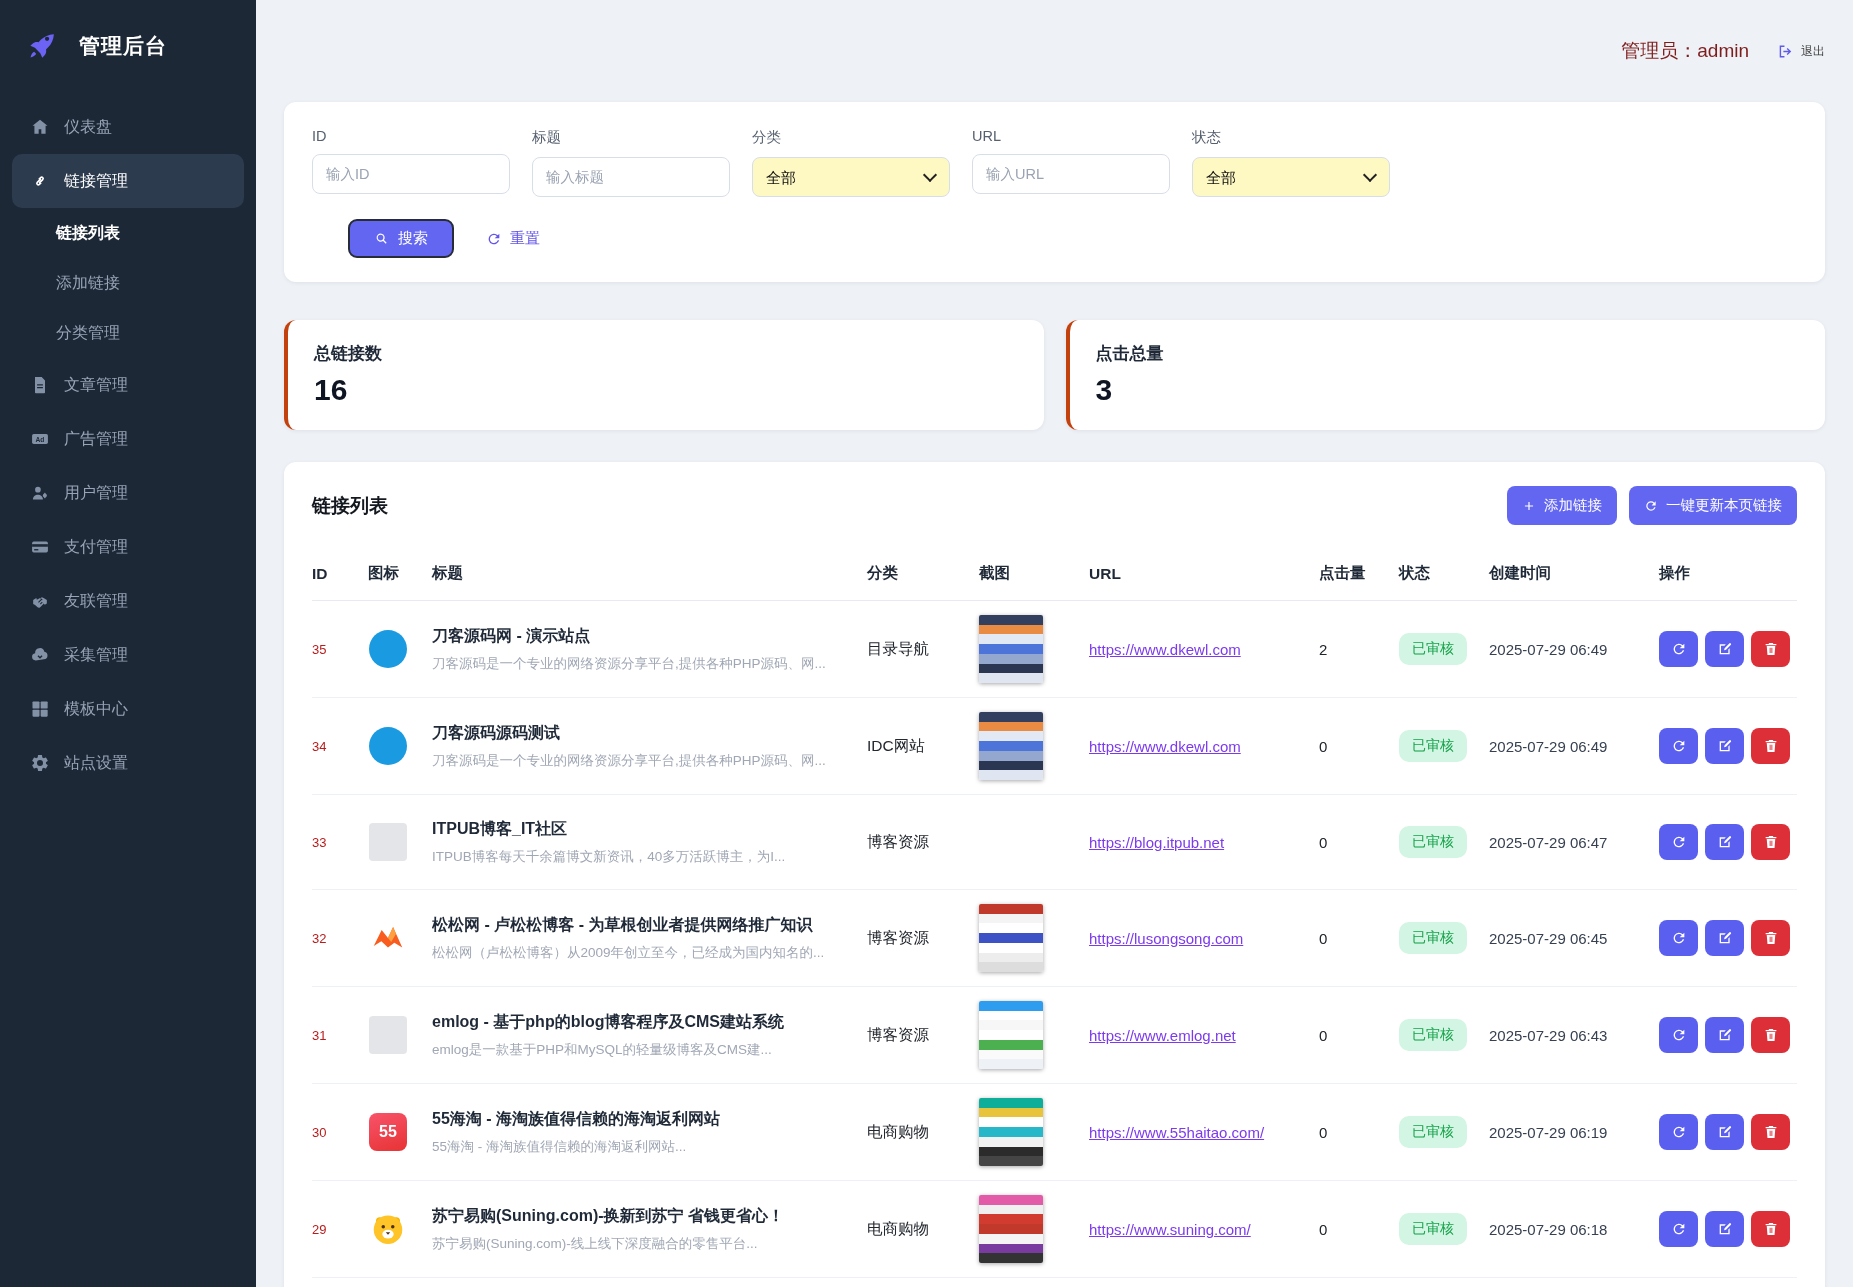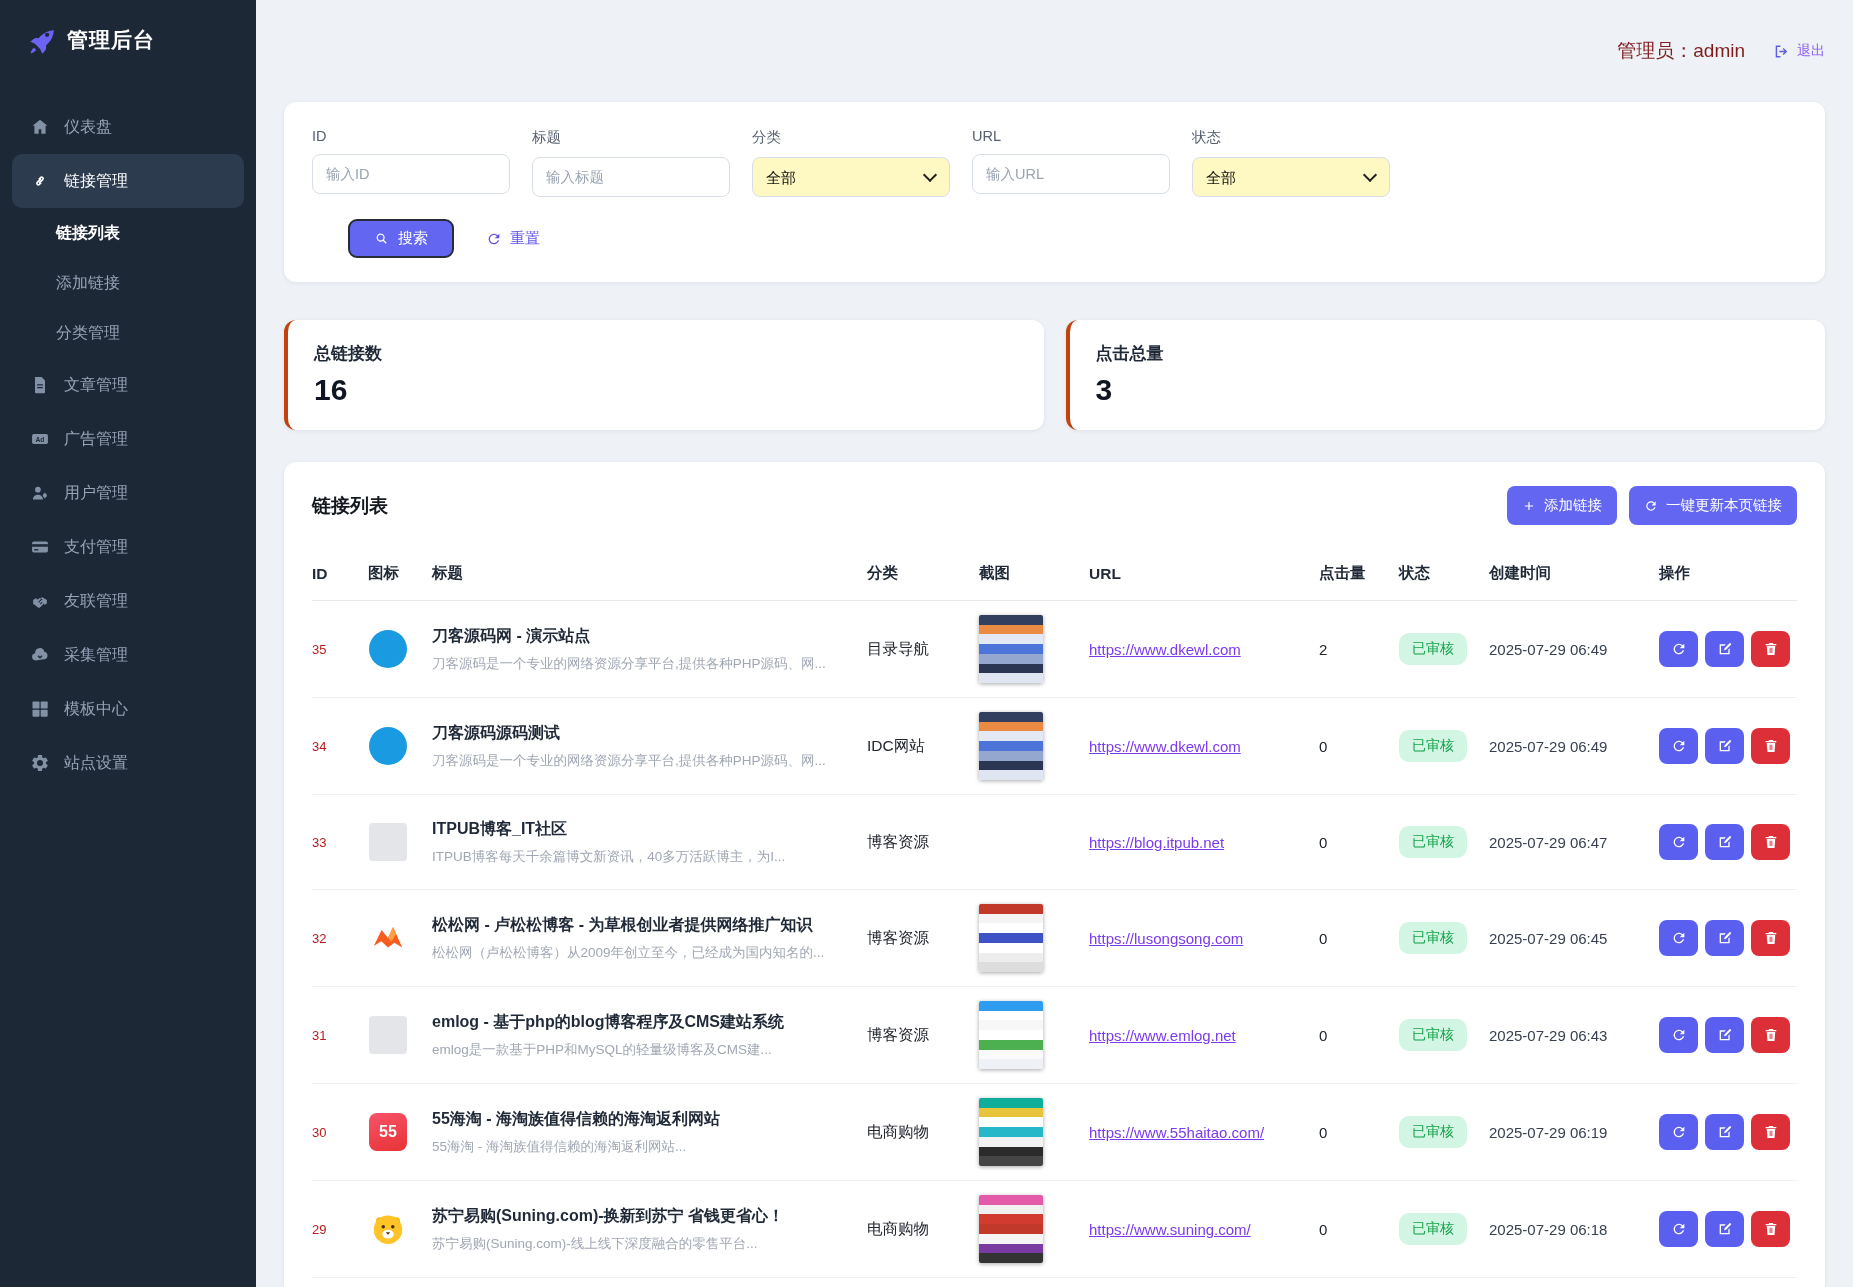--- a/index.html
+++ b/index.html
@@ -1,37 +1,37 @@
 <!DOCTYPE html>
 <html><head>
 <meta charset="utf-8">
 <style>
   * { margin:0; padding:0; box-sizing:border-box; }
   html,body { width:1853px; height:1287px; overflow:hidden; font-family:"Liberation Sans","DejaVu Sans",sans-serif; }
   .app { display:flex; width:1853px; height:1287px; background:#eef1f6; }
 
   
   .sidebar { width:256px; min-width:256px; height:100%; background:#1d2836; color:#97a3b6; padding-top:26px; }
-  .logo { display:flex; align-items:flex-start; gap:9px; padding:0 26px; height:40px; }
+  .logo { display:flex; align-items:center; gap:21px; padding:0 26px; height:40px; }
   .logo svg { width:32px; height:32px; fill:#6c63f5; }
   .logo-text { color:#fff; font-size:21px; font-weight:bold; letter-spacing:1px; }
   .menu { margin-top:34px; }
   .side-item { display:flex; align-items:center; gap:14px; height:54px; padding-left:30px; font-size:16px; cursor:pointer; color:#97a3b6; }
   .side-item .side-icon { width:20px; height:20px; display:inline-flex; }
   .side-item .side-icon svg { width:20px; height:20px; fill:#8391a6; }
   .side-item.active { background:#2d3b4f; margin:0 12px; padding-left:18px; border-radius:10px; color:#fff; }
   .side-item.active .side-icon svg { fill:#fff; }
   .side-item.sub { height:50px; padding-left:56px; }
   .side-item.current { color:#fff; font-weight:bold; }
 
   
   .main { flex:1; padding:0 28px; overflow:hidden; }
   .topbar { height:102px; display:flex; align-items:center; justify-content:flex-end; gap:28px; }
   .admin-info { font-size:19px; color:#7f1d1d; }
-  .logout { display:inline-flex; align-items:center; gap:7px; color:#8b5cf6; font-size:14px; cursor:pointer; }
+  .logout { display:inline-flex; align-items:center; gap:7px; color:#404040; font-size:12px; cursor:pointer; }
   .logout svg { width:17px; height:17px; fill:#5f5be8; }
 
   .card { background:#fff; border-radius:12px; box-shadow:0 1px 4px rgba(16,24,40,.07); }
 
   
   .filter-card { padding:26px 28px 24px; margin-bottom:38px; }
   .filter-fields { display:flex; gap:22px; }
   .field { width:198px; }
   .field-label { font-size:14.5px; color:#555f6e; margin-bottom:10px; }
   .field input { width:100%; height:40px; border:1px solid #d8dee8; border-radius:8px; padding:0 13px; font-size:14.5px; color:#222; outline:none; font-family:inherit; background:#fff; }

